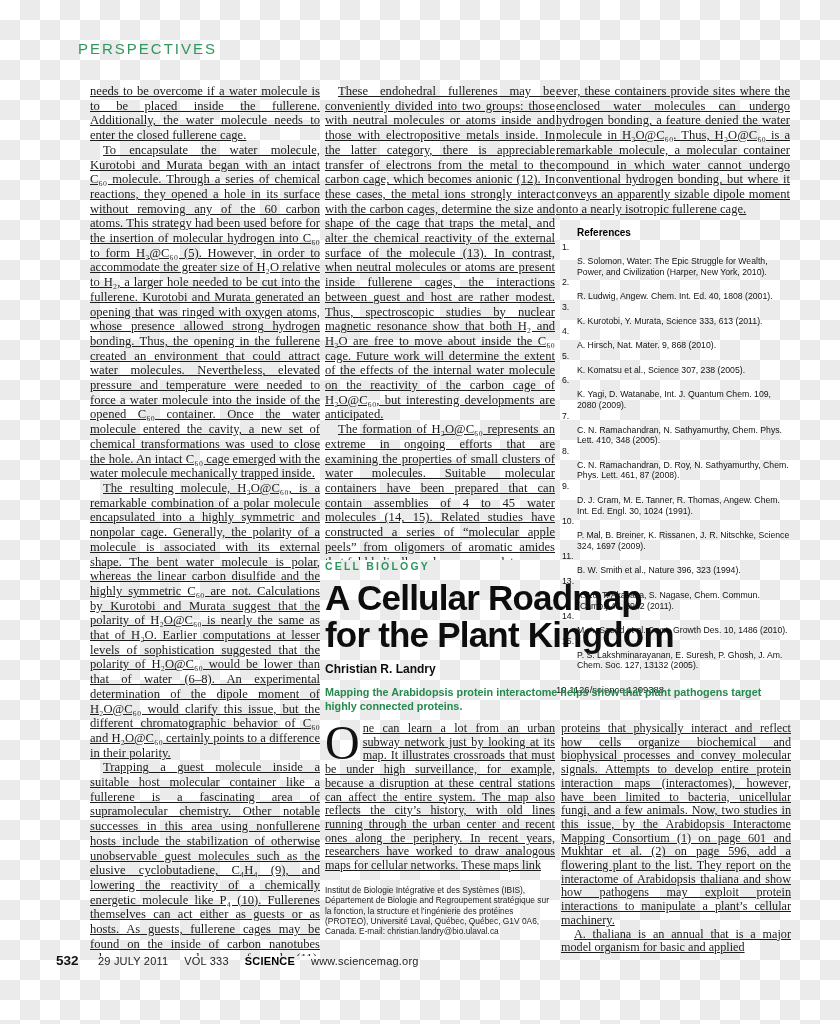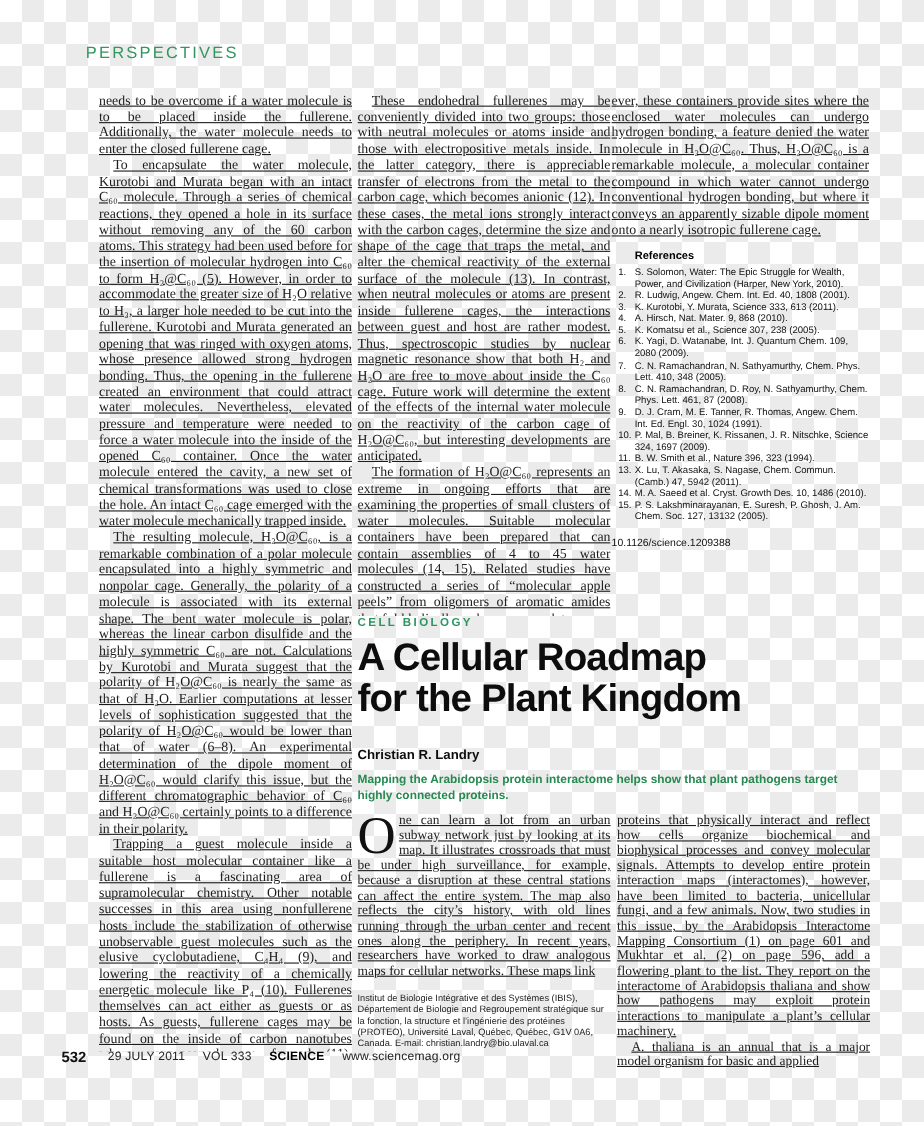--- a/index.html
+++ b/index.html
@@ -35,40 +35,40 @@
 
   .refs {
     margin-top: 12px; padding-left: 6px;
     font-family: "Liberation Sans", sans-serif;
     font-size: 8.7px; line-height: 10.6px; color: #111;
     text-align: left;
   }
   .refs-title { font-size: 10px; font-weight: bold; margin: 0 0 3px 15px; color: #000; }
   .ref { display: flex; }
   .rnum { flex: 0 0 15px; }
-  .rtxt { flex: 1; }
+  .rtxt { flex: 1; margin-top: 14px; }
   .doi {
     margin-top: 12px; 
     font-family: Liberation Sans, sans-serif;
     font-size: 9.5px; color: #111;
   }
 
   #article2 { position: absolute; left: 325px; top: 560px; width: 466px; }
   .kicker {
     font-family: "Liberation Sans", sans-serif;
     font-weight: bold; font-size: 10.5px; letter-spacing: 2.2px; color: #2d9560;
   }
   .a2title {
     margin-top: 7px;
     font-family: "Liberation Sans", sans-serif;
     font-weight: bold; font-size: 35px; line-height: 37px;
     letter-spacing: -0.8px; color: #0d0d0d;
   }
   .a2author {
-    margin-top: 26px;
+    margin-top: 9px;
     font-family: "Liberation Sans", sans-serif;
     font-weight: bold; font-size: 12px; color: #0d0d0d;
   }
   .standfirst {
     margin-top: 9px;
     font-family: "Liberation Sans", sans-serif;
     font-weight: bold; font-size: 10.8px; line-height: 14px; color: #26894f;
   }
   .a2cols { display: flex; gap: 6px; margin-top: 9px; max-height: 242px; overflow: hidden; }
   .a2col { width: 230px; font-size: 12.2px; line-height: 13.7px; text-align: justify; }

